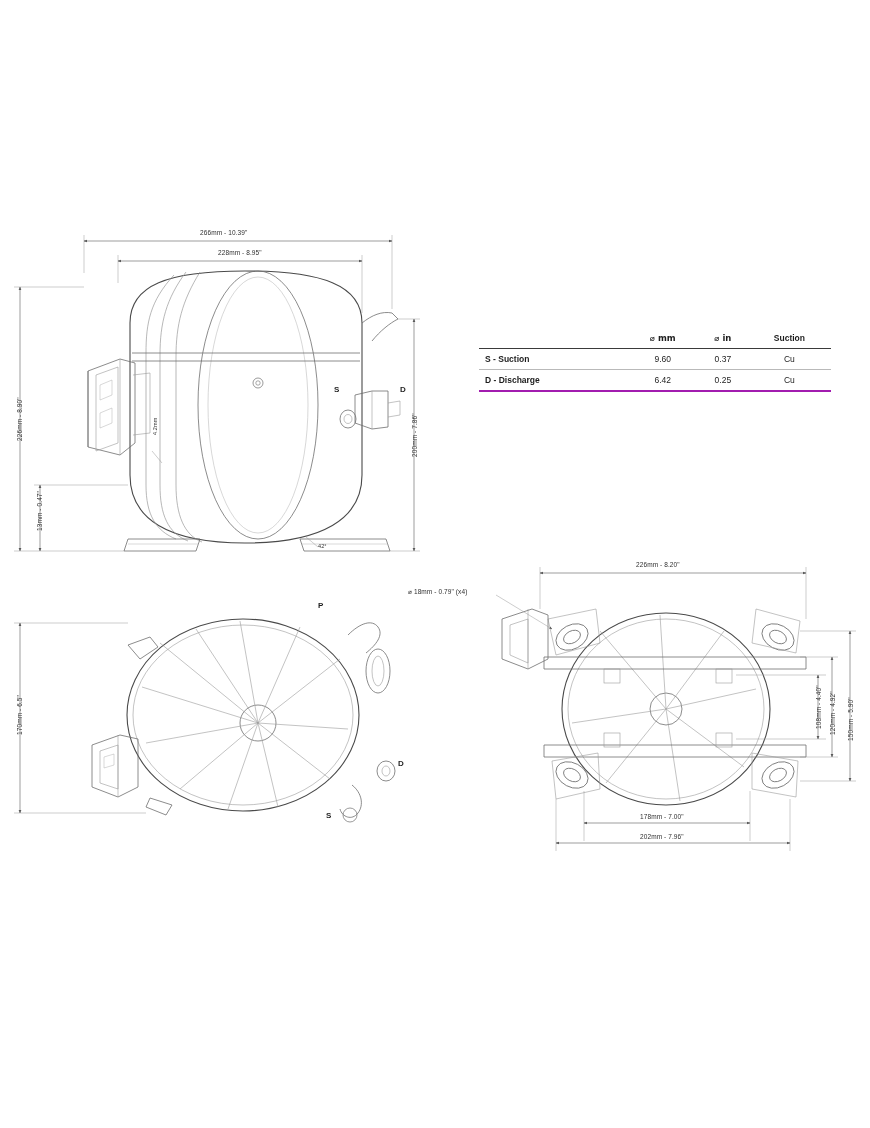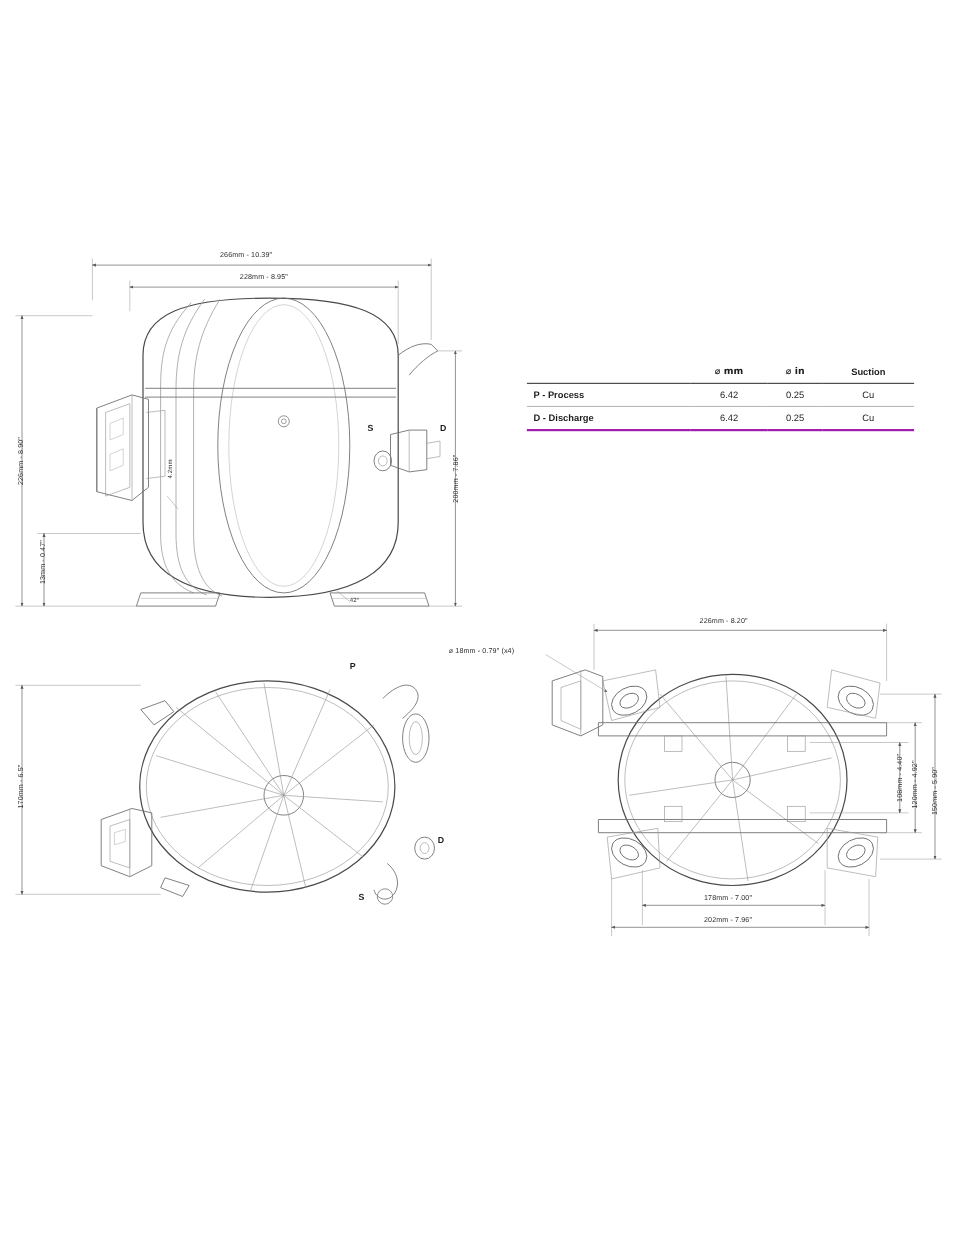--- a/index.html
+++ b/index.html
@@ -288,23 +288,23 @@
     <thead>
       <tr>
         <th class="head-blank"></th>
         <th class="dia-sym">⌀ mm</th>
         <th class="dia-sym">⌀ in</th>
         <th>Suction</th>
       </tr>
     </thead>
     <tbody>
       <tr>
-        <td class="label-cell">P - Process</td>
-        <td>6.42</td>
-        <td>0.25</td>
+        <td class="label-cell">S - Suction</td>
+        <td>9.60</td>
+        <td>0.37</td>
         <td>Cu</td>
       </tr>
       <tr>
         <td class="label-cell">D - Discharge</td>
         <td>6.42</td>
         <td>0.25</td>
         <td>Cu</td>
       </tr>
     </tbody>
   </table>

